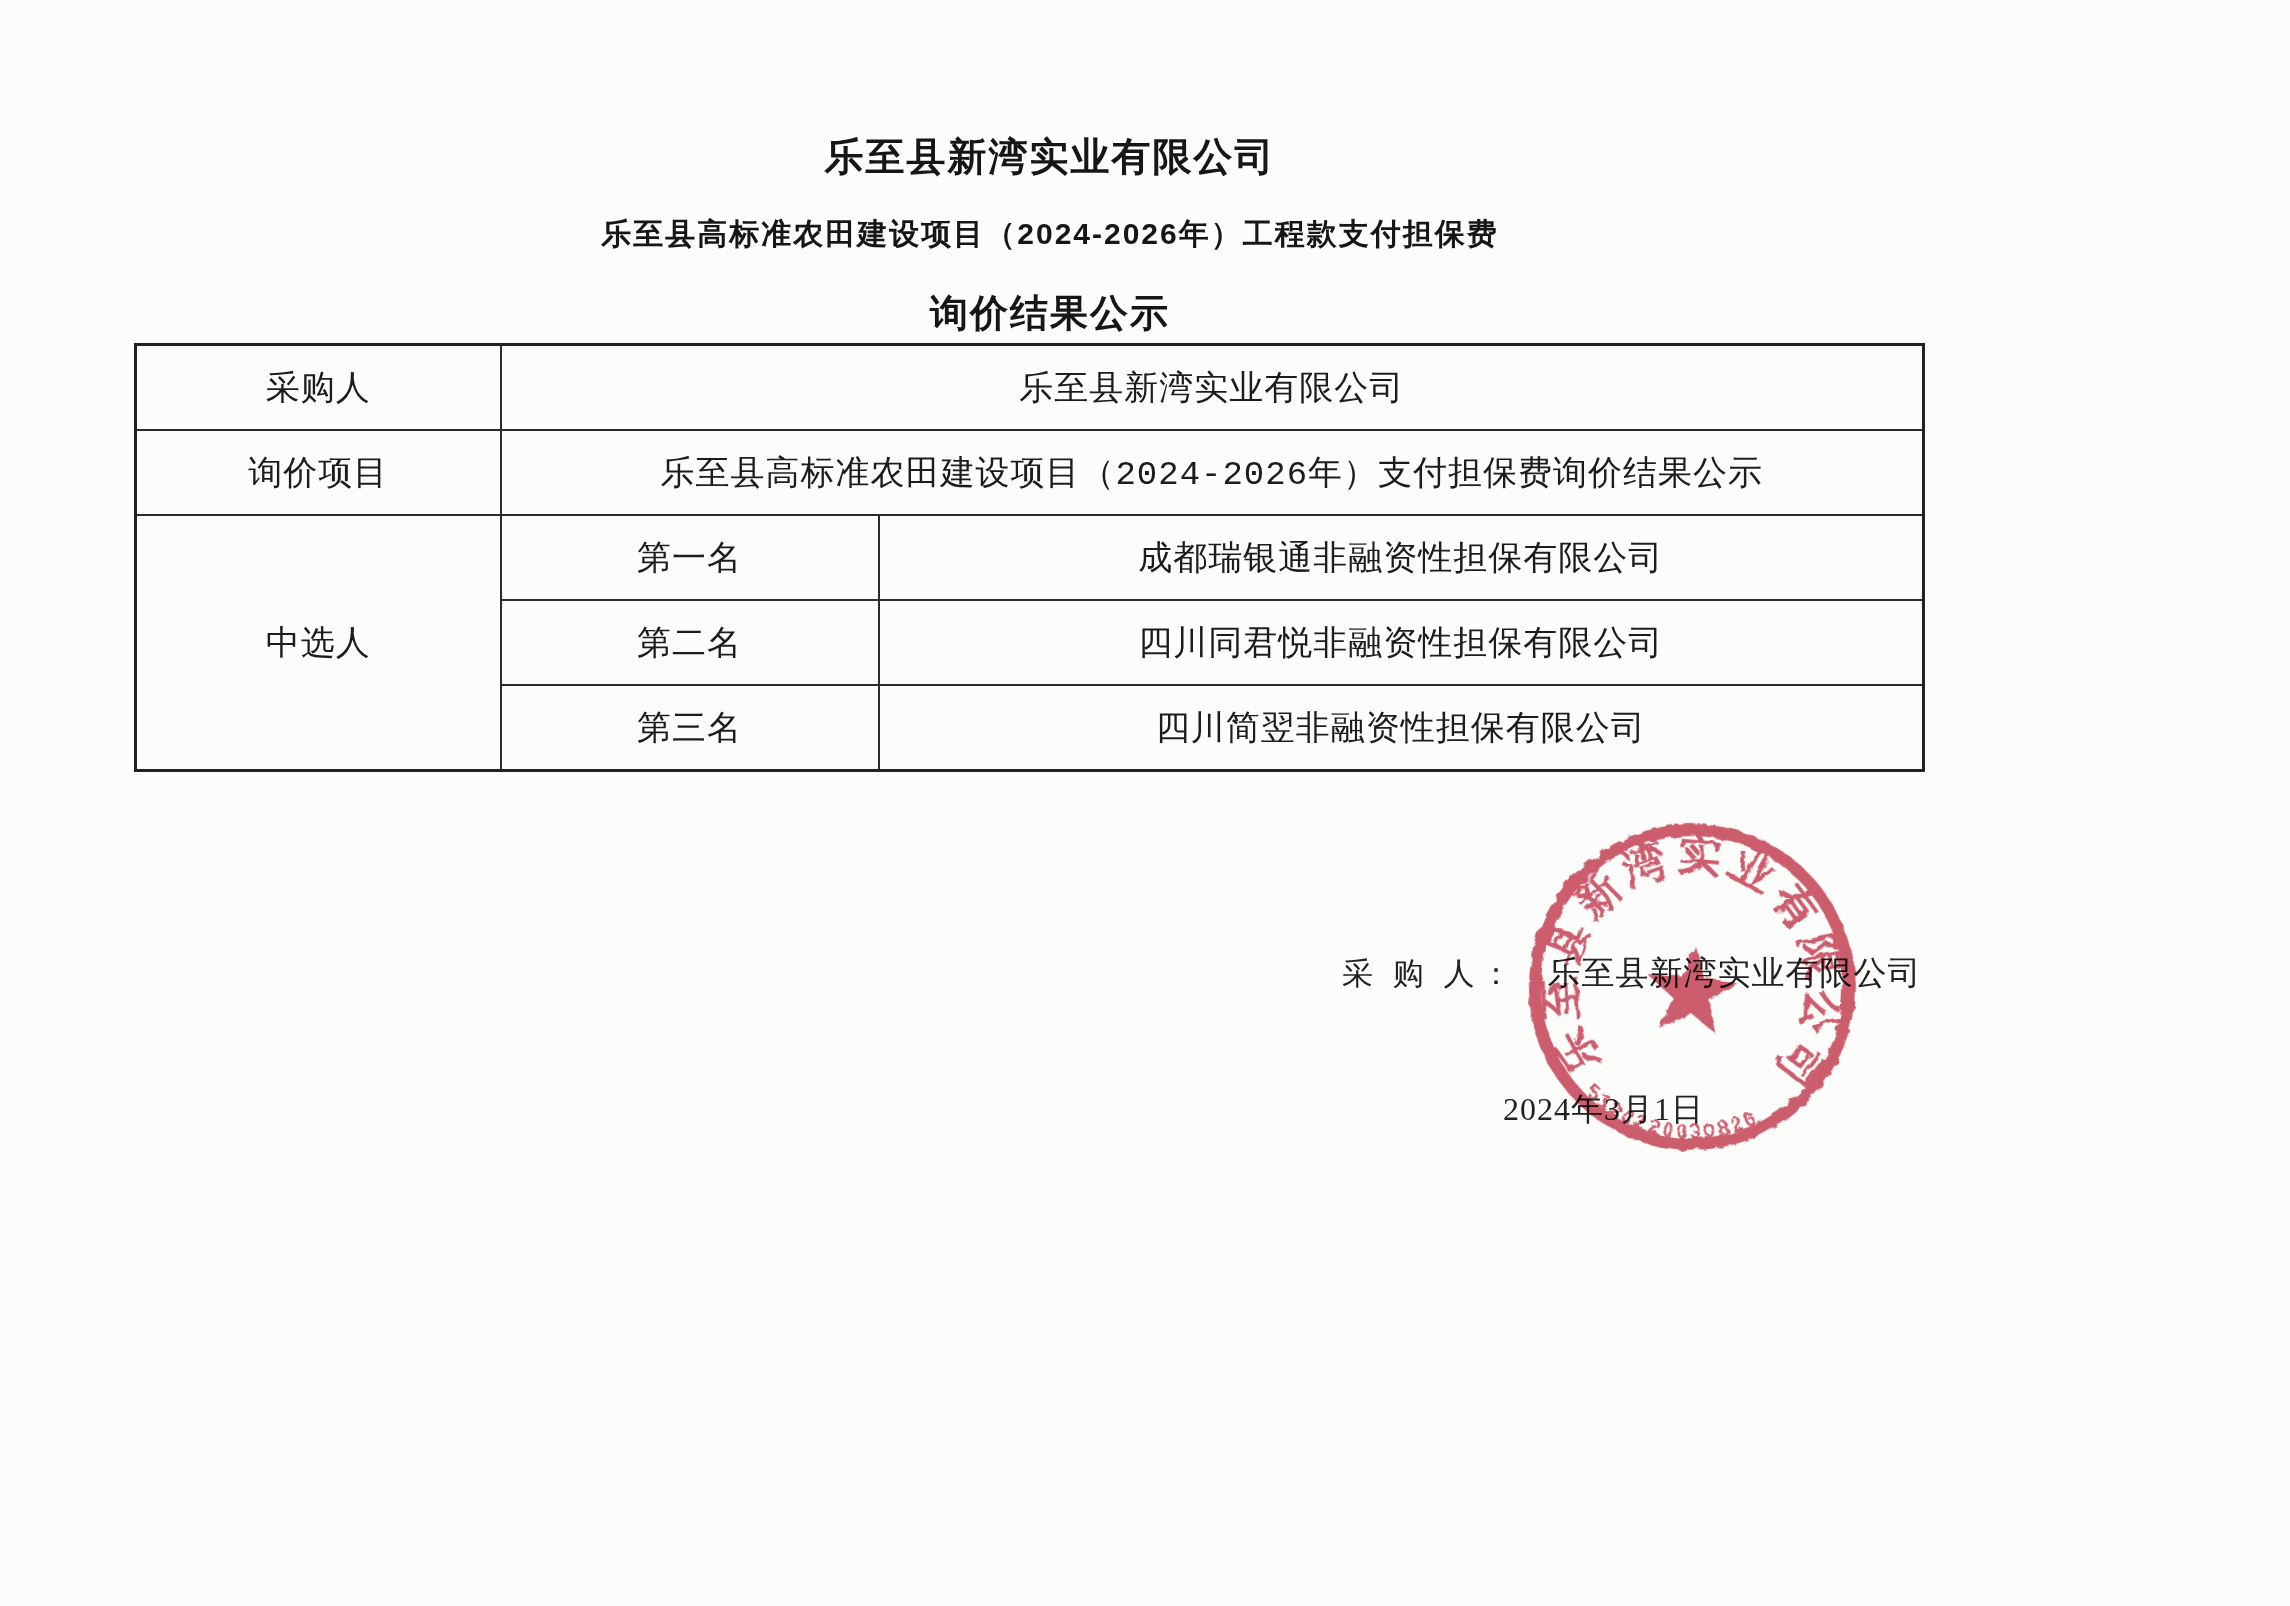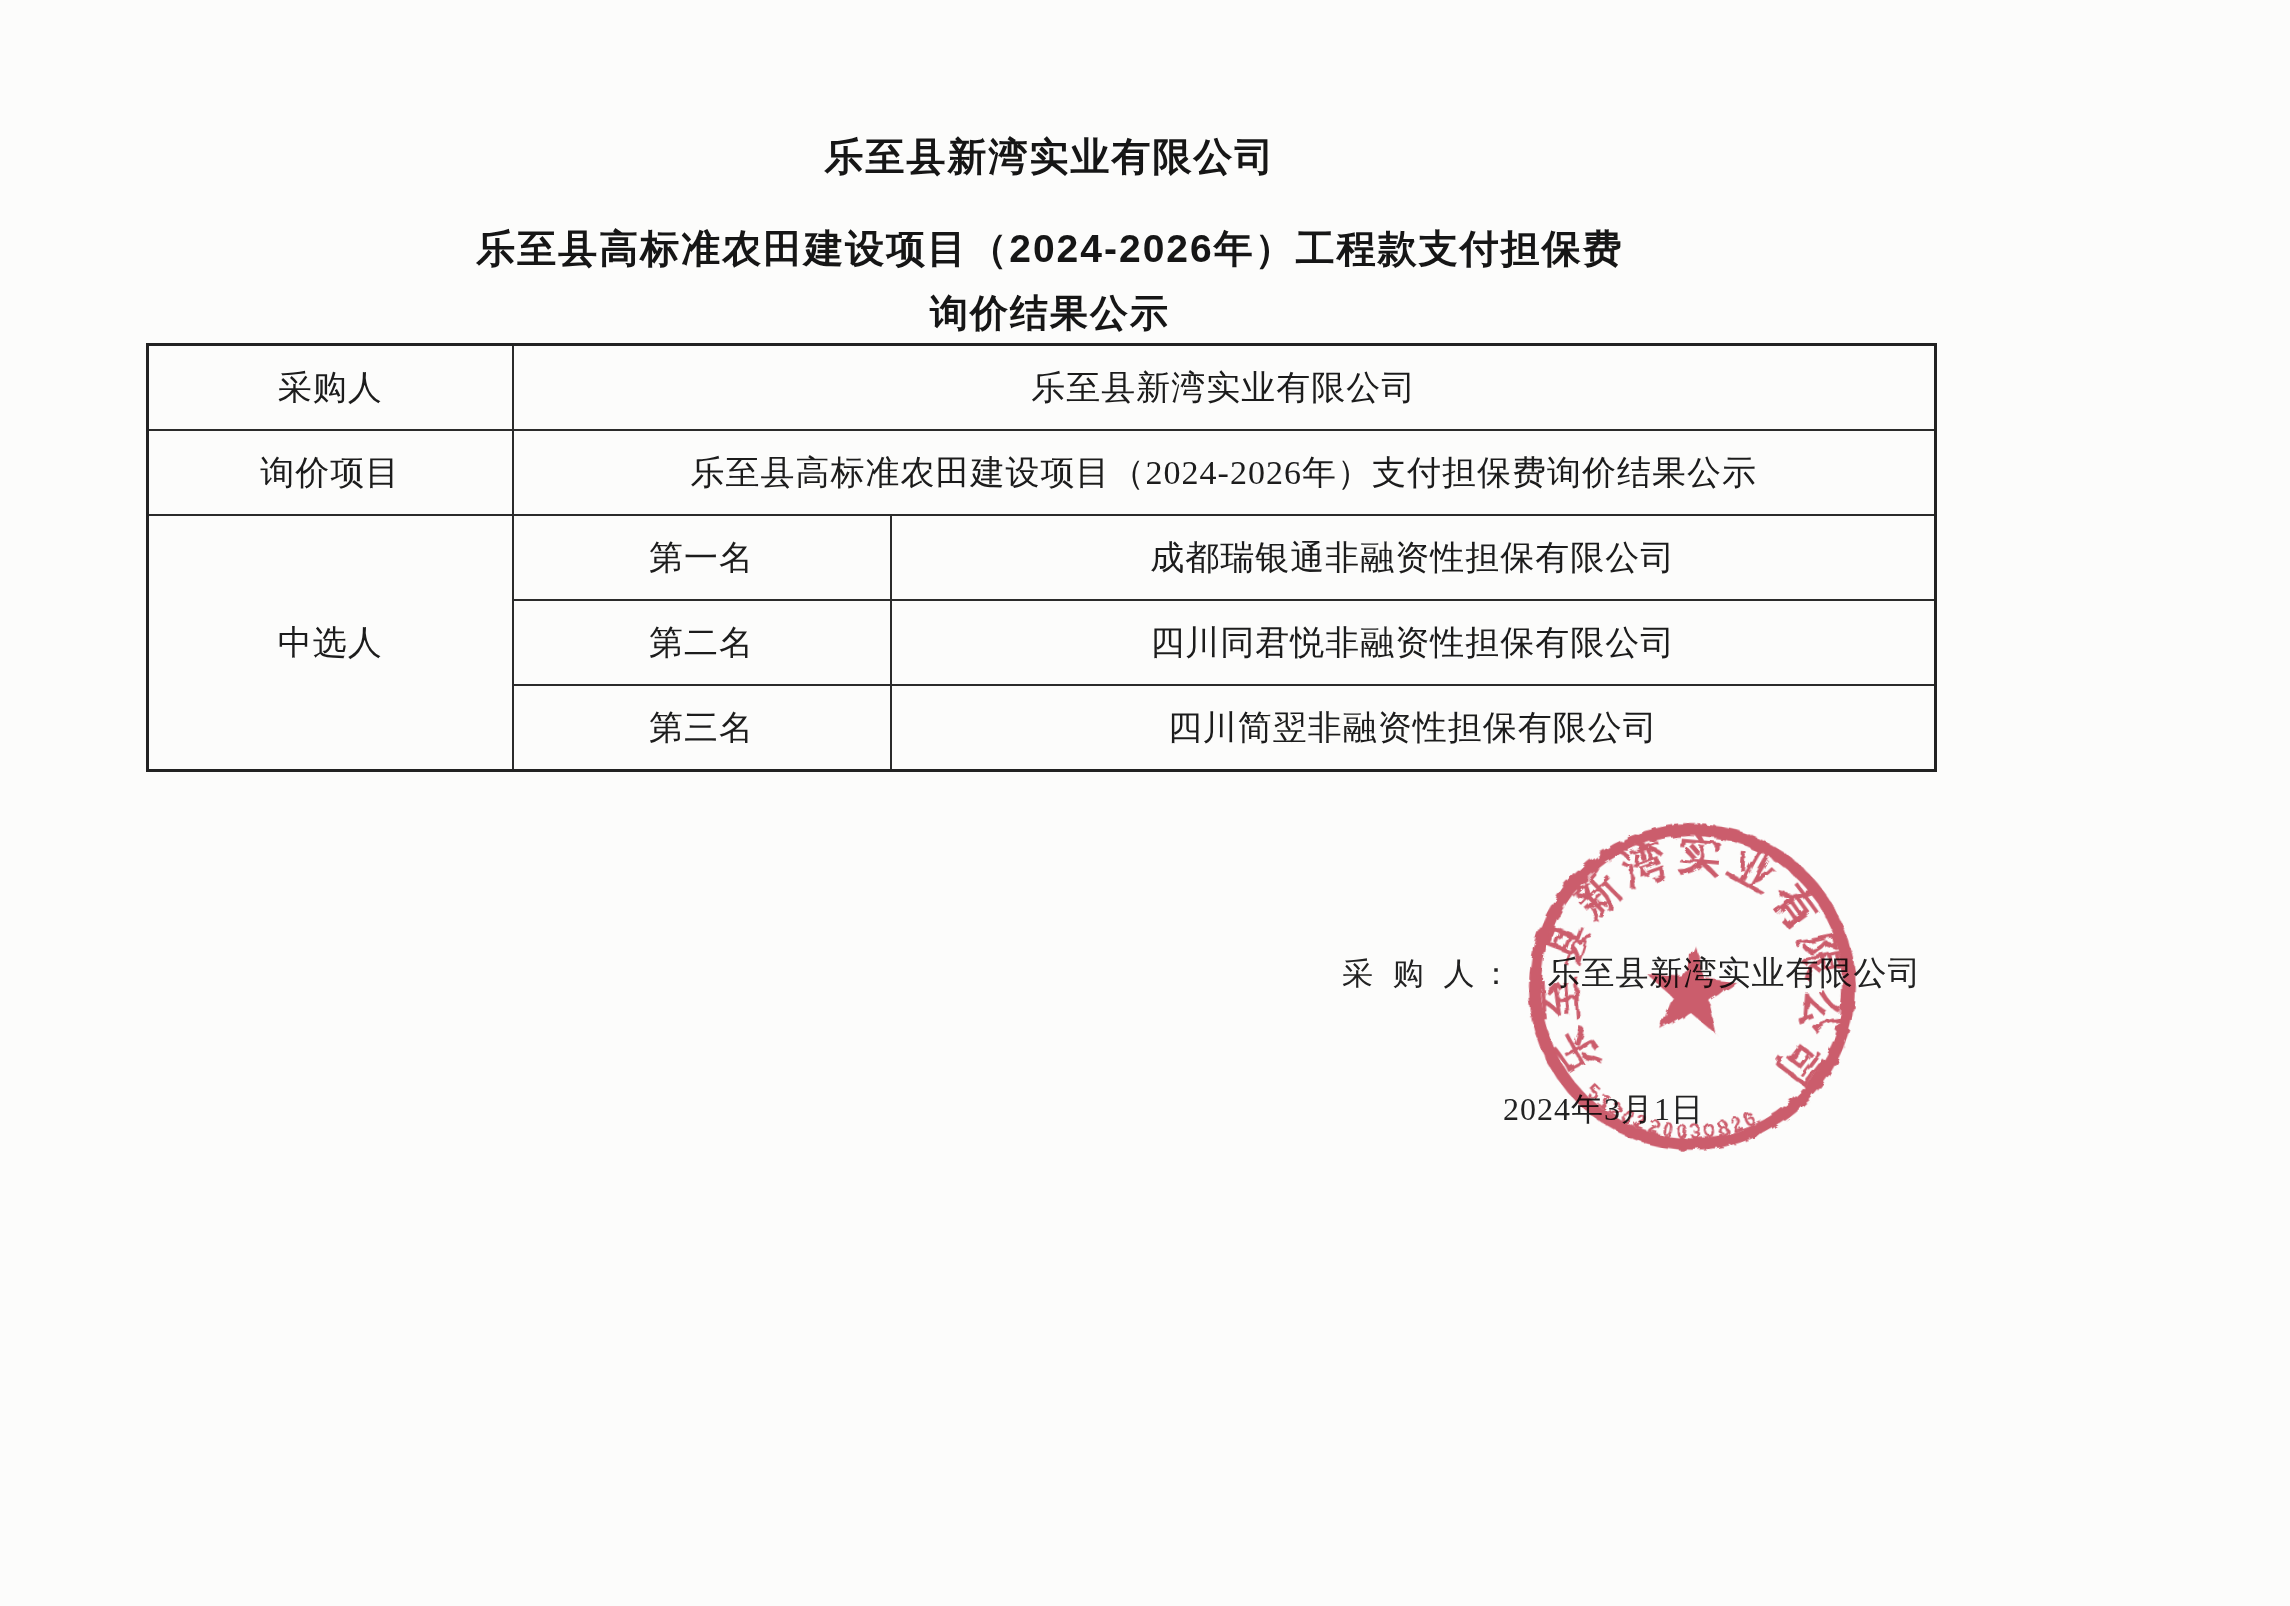--- a/index.html
+++ b/index.html
@@ -12,28 +12,29 @@
     color:#1f1f1f;
   }
   .doc-title{
     position:absolute;left:160px;width:1780px;
     text-align:center;
     font-family:"Liberation Sans","DejaVu Sans",sans-serif;
     font-weight:bold;color:#161616;
     letter-spacing:2px;
   }
   #title-line1{top:130px;font-size:39px;}
-  #title-line2{top:222px;font-size:39px;}
+  #title-line2{top:214px;font-size:30px;}
   #title-line3{top:288px;font-size:38px;}
 
   table.result-table{
-    position:absolute;left:146px;top:343px;
+    position:absolute;left:134px;top:343px;
     width:1788px;height:415px;
     border-collapse:collapse;table-layout:fixed;
     background:transparent;
+    font-family:Liberation Mono, monospace;
   }
   table.result-table col.c1{width:365px;}
   table.result-table col.c2{width:378px;}
   table.result-table col.c3{width:1045px;}
   table.result-table td{
     border:2px solid #2b2b2b;
     height:83px;
     text-align:center;vertical-align:middle;
     font-size:34px;color:#1c1c1c;
     padding:0;

